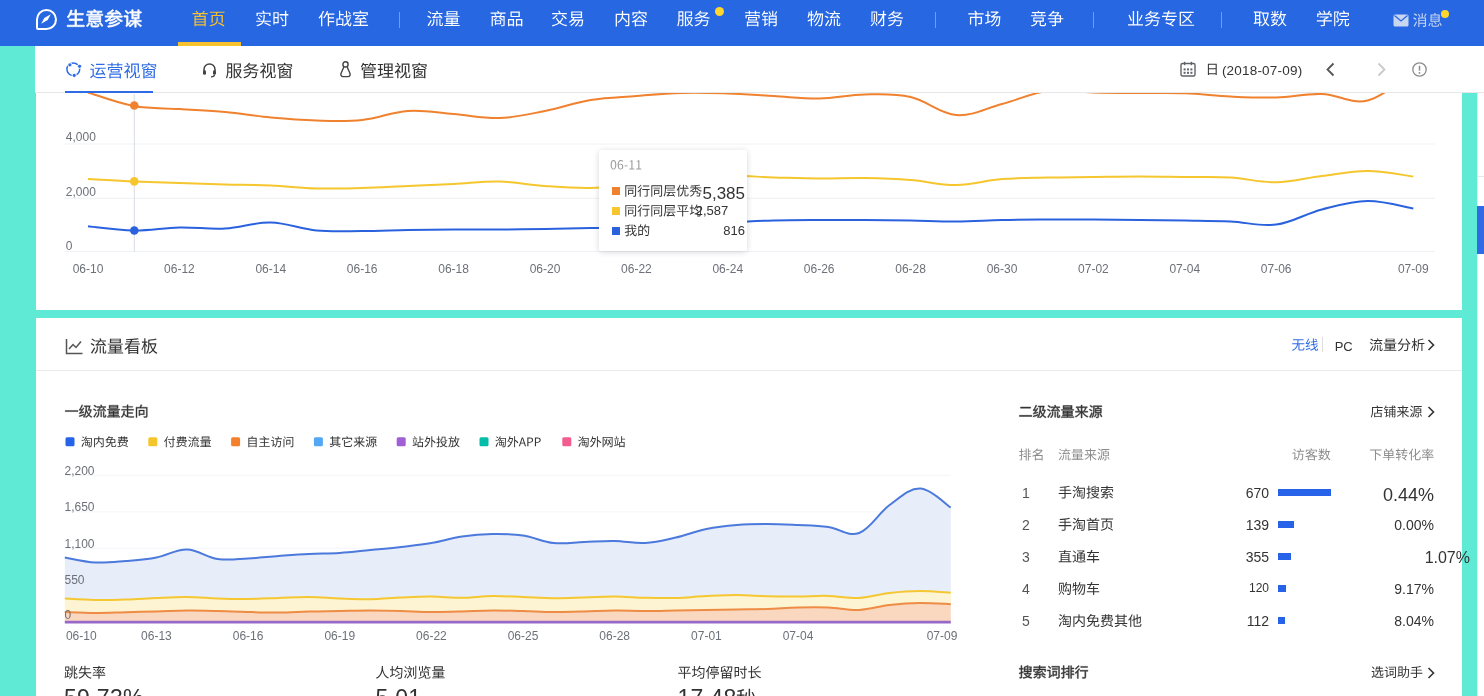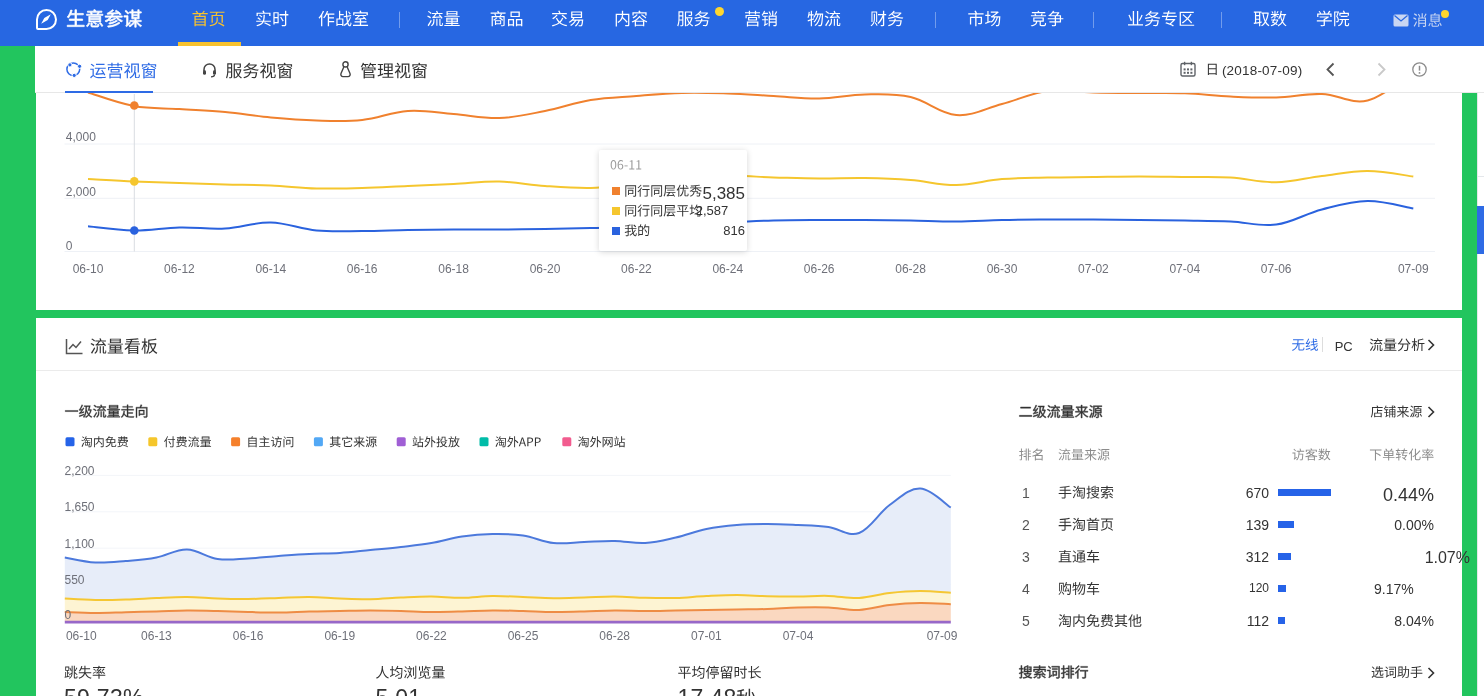--- a/index.html
+++ b/index.html
@@ -1,12 +1,12 @@
 <!DOCTYPE html>
-<html><head><meta charset="utf-8"><style>*{margin:0;padding:0;box-sizing:border-box}html,body{width:1484px;height:696px;overflow:hidden;font-family:"Liberation Sans",sans-serif}#page{position:relative;width:1484px;height:696px;background:#22c55e;overflow:hidden}.abs{position:absolute}</style></head><body>
+<html><head><meta charset="utf-8"><style>*{margin:0;padding:0;box-sizing:border-box}html,body{width:1484px;height:696px;overflow:hidden;font-family:"Liberation Sans",sans-serif}#page{position:relative;width:1484px;height:696px;background:#5eead4;overflow:hidden}.abs{position:absolute}</style></head><body>
 <div id="page">
     <div class="abs" style="left:0;top:0;width:1484px;height:46px;background:#2767E2"></div>
     <div class="abs" style="left:35.5px;top:8.5px;width:21px;height:21px;border:2px solid #fff;border-radius:50% 50% 50% 2px"></div>
     <svg class="abs" style="left:38px;top:11px" width="16" height="16" viewBox="0 0 16 16">
 <path d="M3.2 12.8 L6.3 6.9 L12.8 3.2 L9.7 9.1 Z" fill="#fff"></path>
 </svg>
     <div class="abs" style="left:399.0px;top:12px;width:1px;height:16px;background:rgba(255,255,255,0.35)"></div>
     <div class="abs" style="left:935.0px;top:12px;width:1px;height:16px;background:rgba(255,255,255,0.35)"></div>
     <div class="abs" style="left:1093.4px;top:12px;width:1px;height:16px;background:rgba(255,255,255,0.35)"></div>
     <div class="abs" style="left:1221.3px;top:12px;width:1px;height:16px;background:rgba(255,255,255,0.35)"></div>
@@ -149,27 +149,27 @@
     </svg>
     <div class="abs" style="left:1016px;top:484.5px;width:20px;text-align:center;font-size:14px;color:#555">1</div>
     <div class="abs" style="left:1209px;top:484.5px;width:60px;text-align:right;font-size:14px;color:#333">670</div>
     <div class="abs" style="left:1278px;top:489.0px;width:53.0px;height:7px;background:#2663E8"></div>
     <div class="abs" style="left:1374px;top:484.5px;width:60px;text-align:right;font-size:18px;color:#333">0.44%</div>
     <div class="abs" style="left:1016px;top:516.6px;width:20px;text-align:center;font-size:14px;color:#555">2</div>
     <div class="abs" style="left:1209px;top:516.6px;width:60px;text-align:right;font-size:14px;color:#333">139</div>
     <div class="abs" style="left:1278px;top:521.1px;width:15.5px;height:7px;background:#2663E8"></div>
     <div class="abs" style="left:1374px;top:516.6px;width:60px;text-align:right;font-size:14px;color:#333">0.00%</div>
     <div class="abs" style="left:1016px;top:548.7px;width:20px;text-align:center;font-size:14px;color:#555">3</div>
-    <div class="abs" style="left:1209px;top:548.7px;width:60px;text-align:right;font-size:14px;color:#333">312</div>
+    <div class="abs" style="left:1209px;top:548.7px;width:60px;text-align:right;font-size:14px;color:#333">355</div>
     <div class="abs" style="left:1278px;top:553.2px;width:13.0px;height:7px;background:#2663E8"></div>
     <div class="abs" style="left:1410px;top:548.7px;width:60px;text-align:right;font-size:16px;color:#333">1.07%</div>
     <div class="abs" style="left:1016px;top:580.8px;width:20px;text-align:center;font-size:14px;color:#555">4</div>
     <div class="abs" style="left:1209px;top:580.8px;width:60px;text-align:right;font-size:12px;color:#333">120</div>
     <div class="abs" style="left:1278px;top:585.3px;width:8.0px;height:7px;background:#2663E8"></div>
-    <div class="abs" style="left:1374px;top:580.8px;width:60px;font-size:14px;color:#333">9.17%</div>
+    <div class="abs" style="left:1374px;top:580.8px;width:60px;text-align:right;font-size:14px;color:#333">9.17%</div>
     <div class="abs" style="left:1016px;top:612.9px;width:20px;text-align:center;font-size:14px;color:#555">5</div>
     <div class="abs" style="left:1209px;top:612.9px;width:60px;text-align:right;font-size:14px;color:#333">112</div>
     <div class="abs" style="left:1278px;top:617.4px;width:7.0px;height:7px;background:#2663E8"></div>
     <div class="abs" style="left:1374px;top:612.9px;width:60px;text-align:right;font-size:14px;color:#333">8.04%</div>
     <svg class="abs" style="left:1426.5px;top:666.5px" width="8" height="12" viewBox="0 0 8 12">
       <path d="M1.5 1 L6.5 6 L1.5 11" fill="none" stroke="#333" stroke-width="1.6"></path>
     </svg>
     <div class="abs" style="left:64.0px;top:684.5px;font-size:23px;color:#333;letter-spacing:0.3px">59.73%</div>
     <div class="abs" style="left:375.4px;top:684.5px;font-size:23px;color:#333;letter-spacing:0.3px">5.01</div>
     <div class="abs" style="left:677.5px;top:684.5px;font-size:23px;color:#333;letter-spacing:0.3px">17.48</div>

